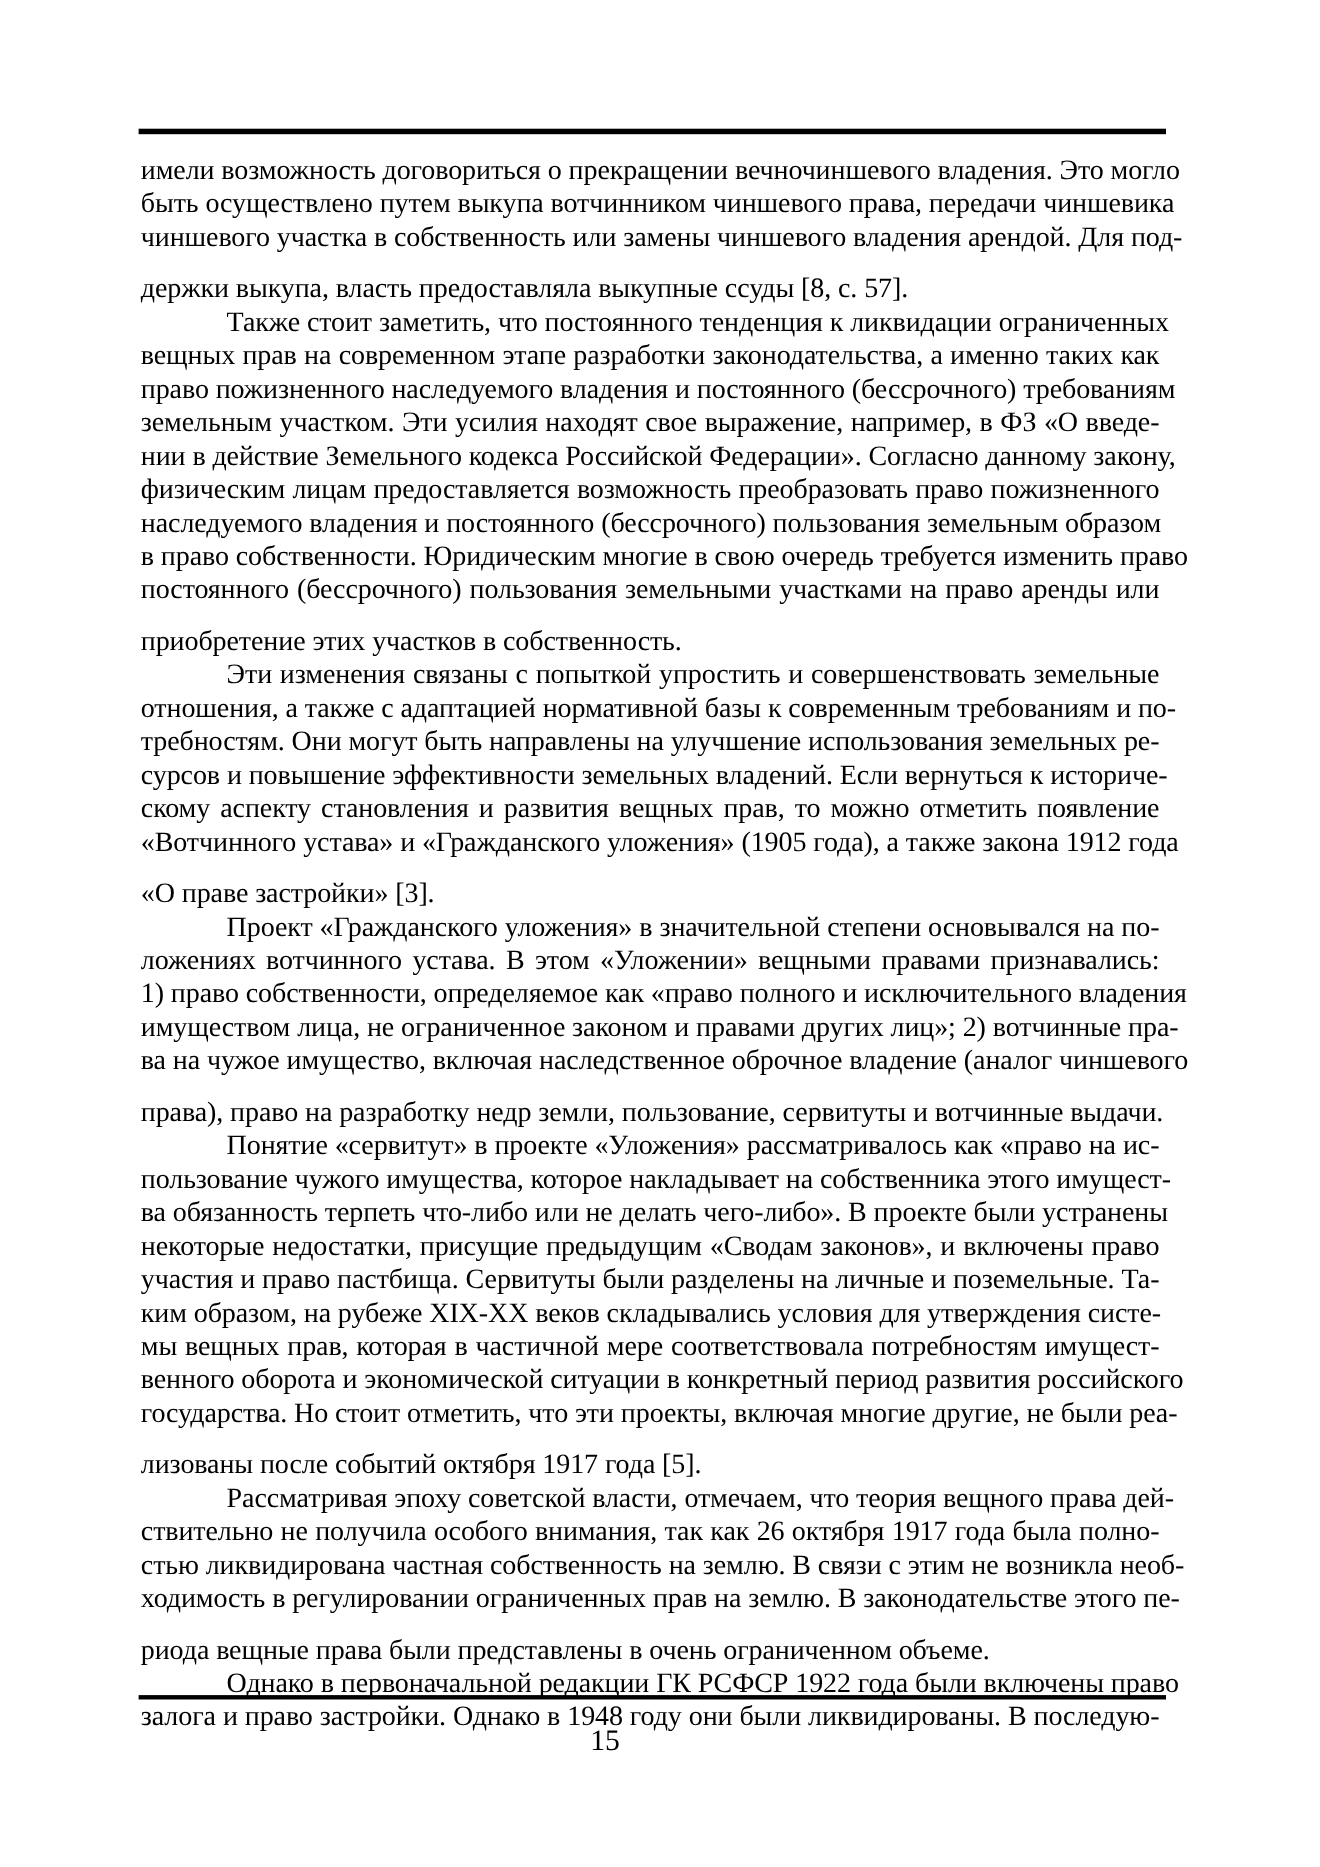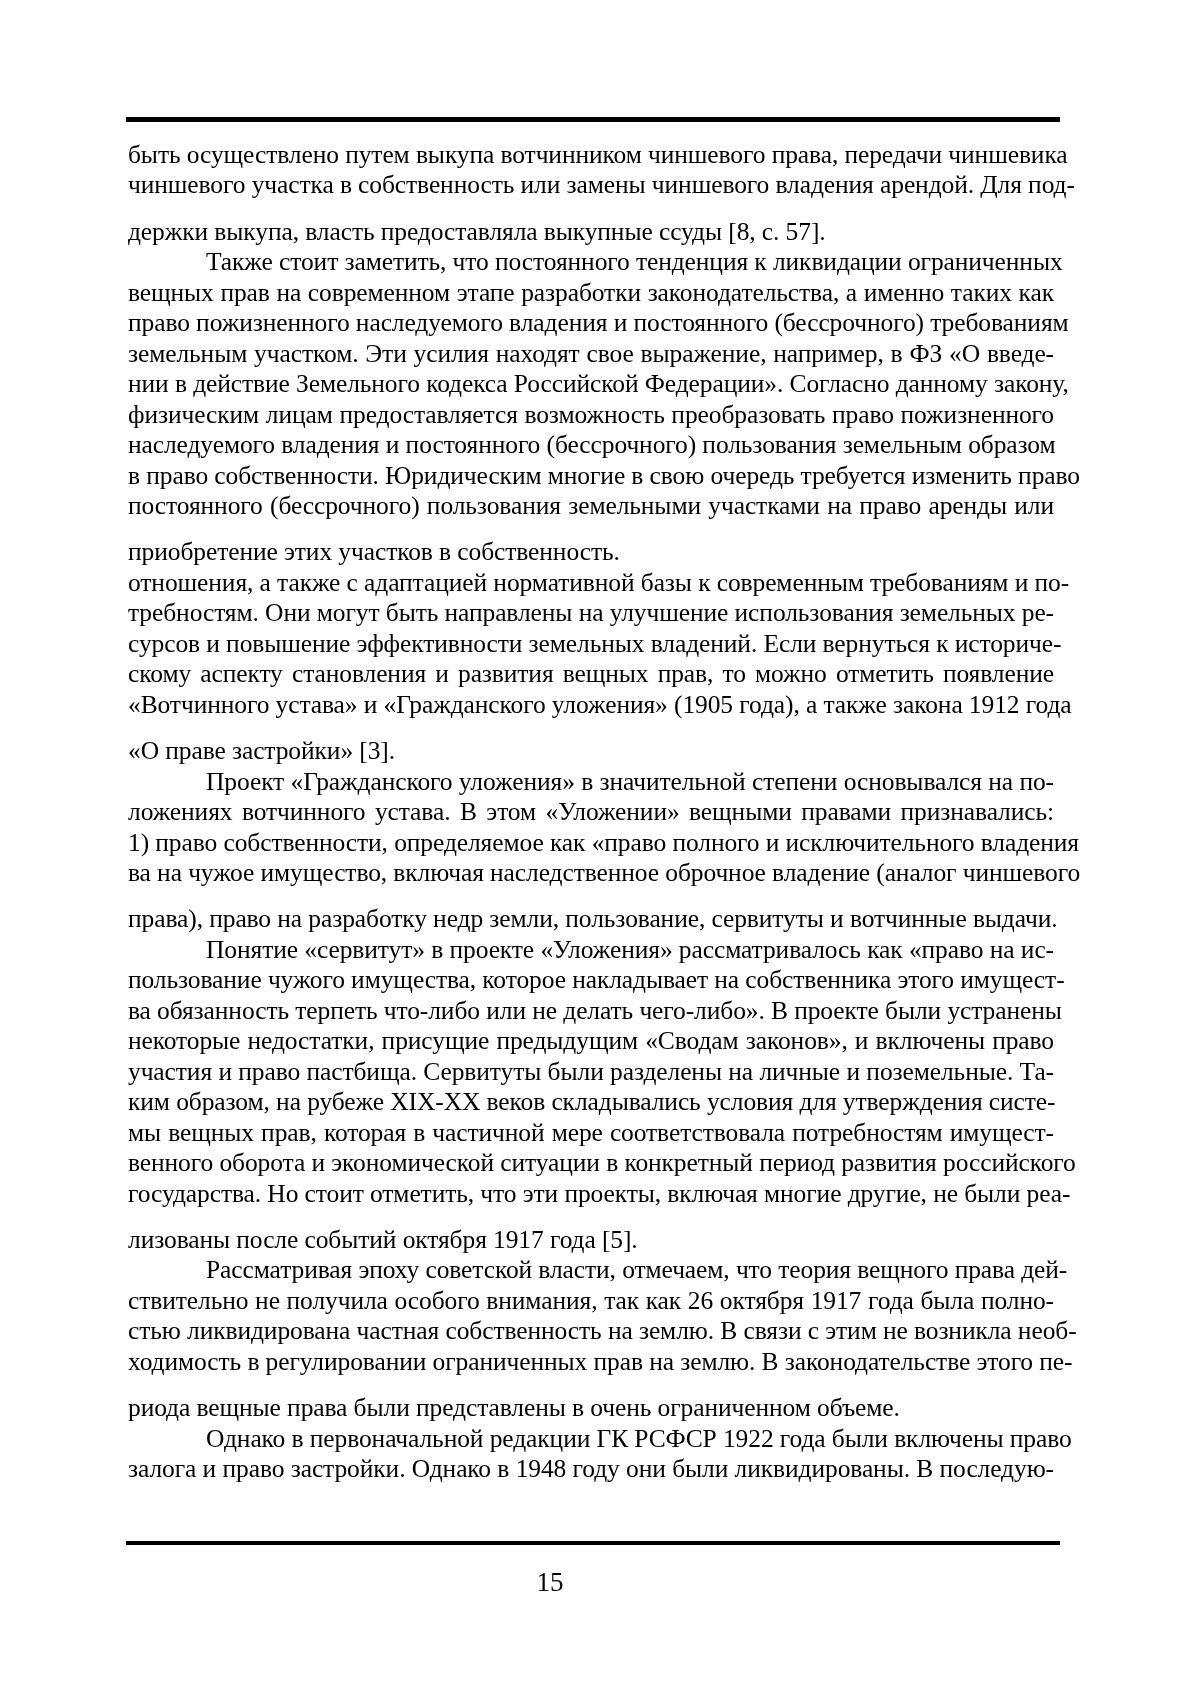--- a/index.html
+++ b/index.html
@@ -65,48 +65,51 @@
     line-height: 32px;
   }
 </style>
 </head>
 <body>
 
 <div class="page">
   <div class="rule top"></div>
   <div class="content">
       <div class="paragraph">
+        <div class="line">имели возможность договориться о прекращении вечночиншевого владения. Это могло</div>
         <div class="line">быть осуществлено путем выкупа вотчинником чиншевого права, передачи чиншевика</div>
         <div class="line">чиншевого участка в собственность или замены чиншевого владения арендой. Для под-</div>
         <div class="line lastline">держки выкупа, власть предоставляла выкупные ссуды [8, с. 57].</div>
       </div>
       <div class="paragraph">
         <div class="line indent">Также стоит заметить, что постоянного тенденция к ликвидации ограниченных</div>
         <div class="line">вещных прав на современном этапе разработки законодательства, а именно таких как</div>
         <div class="line">право пожизненного наследуемого владения и постоянного (бессрочного) требованиям</div>
         <div class="line">земельным участком. Эти усилия находят свое выражение, например, в ФЗ «О введе-</div>
         <div class="line">нии в действие Земельного кодекса Российской Федерации». Согласно данному закону,</div>
         <div class="line">физическим лицам предоставляется возможность преобразовать право пожизненного</div>
         <div class="line">наследуемого владения и постоянного (бессрочного) пользования земельным образом</div>
         <div class="line">в право собственности. Юридическим многие в свою очередь требуется изменить право</div>
         <div class="line">постоянного (бессрочного) пользования земельными участками на право аренды или</div>
         <div class="line lastline">приобретение этих участков в собственность.</div>
       </div>
       <div class="paragraph">
+        <div class="line indent">Эти изменения связаны с попыткой упростить и совершенствовать земельные</div>
         <div class="line">отношения, а также с адаптацией нормативной базы к современным требованиям и по-</div>
         <div class="line">требностям. Они могут быть направлены на улучшение использования земельных ре-</div>
         <div class="line">сурсов и повышение эффективности земельных владений. Если вернуться к историче-</div>
         <div class="line">скому аспекту становления и развития вещных прав, то можно отметить появление</div>
         <div class="line">«Вотчинного устава» и «Гражданского уложения» (1905 года), а также закона 1912 года</div>
         <div class="line lastline">«О праве застройки» [3].</div>
       </div>
       <div class="paragraph">
         <div class="line indent">Проект «Гражданского уложения» в значительной степени основывался на по-</div>
         <div class="line">ложениях вотчинного устава. В этом «Уложении» вещными правами признавались:</div>
         <div class="line">1) право собственности, определяемое как «право полного и исключительного владения</div>
+        <div class="line">имуществом лица, не ограниченное законом и правами других лиц»; 2) вотчинные пра-</div>
         <div class="line">ва на чужое имущество, включая наследственное оброчное владение (аналог чиншевого</div>
         <div class="line lastline">права), право на разработку недр земли, пользование, сервитуты и вотчинные выдачи.</div>
       </div>
       <div class="paragraph">
         <div class="line indent">Понятие «сервитут» в проекте «Уложения» рассматривалось как «право на ис-</div>
         <div class="line">пользование чужого имущества, которое накладывает на собственника этого имущест-</div>
         <div class="line">ва обязанность терпеть что-либо или не делать чего-либо». В проекте были устранены</div>
         <div class="line">некоторые недостатки, присущие предыдущим «Сводам законов», и включены право</div>
         <div class="line">участия и право пастбища. Сервитуты были разделены на личные и поземельные. Та-</div>
         <div class="line">ким образом, на рубеже XIX-XX веков складывались условия для утверждения систе-</div>

